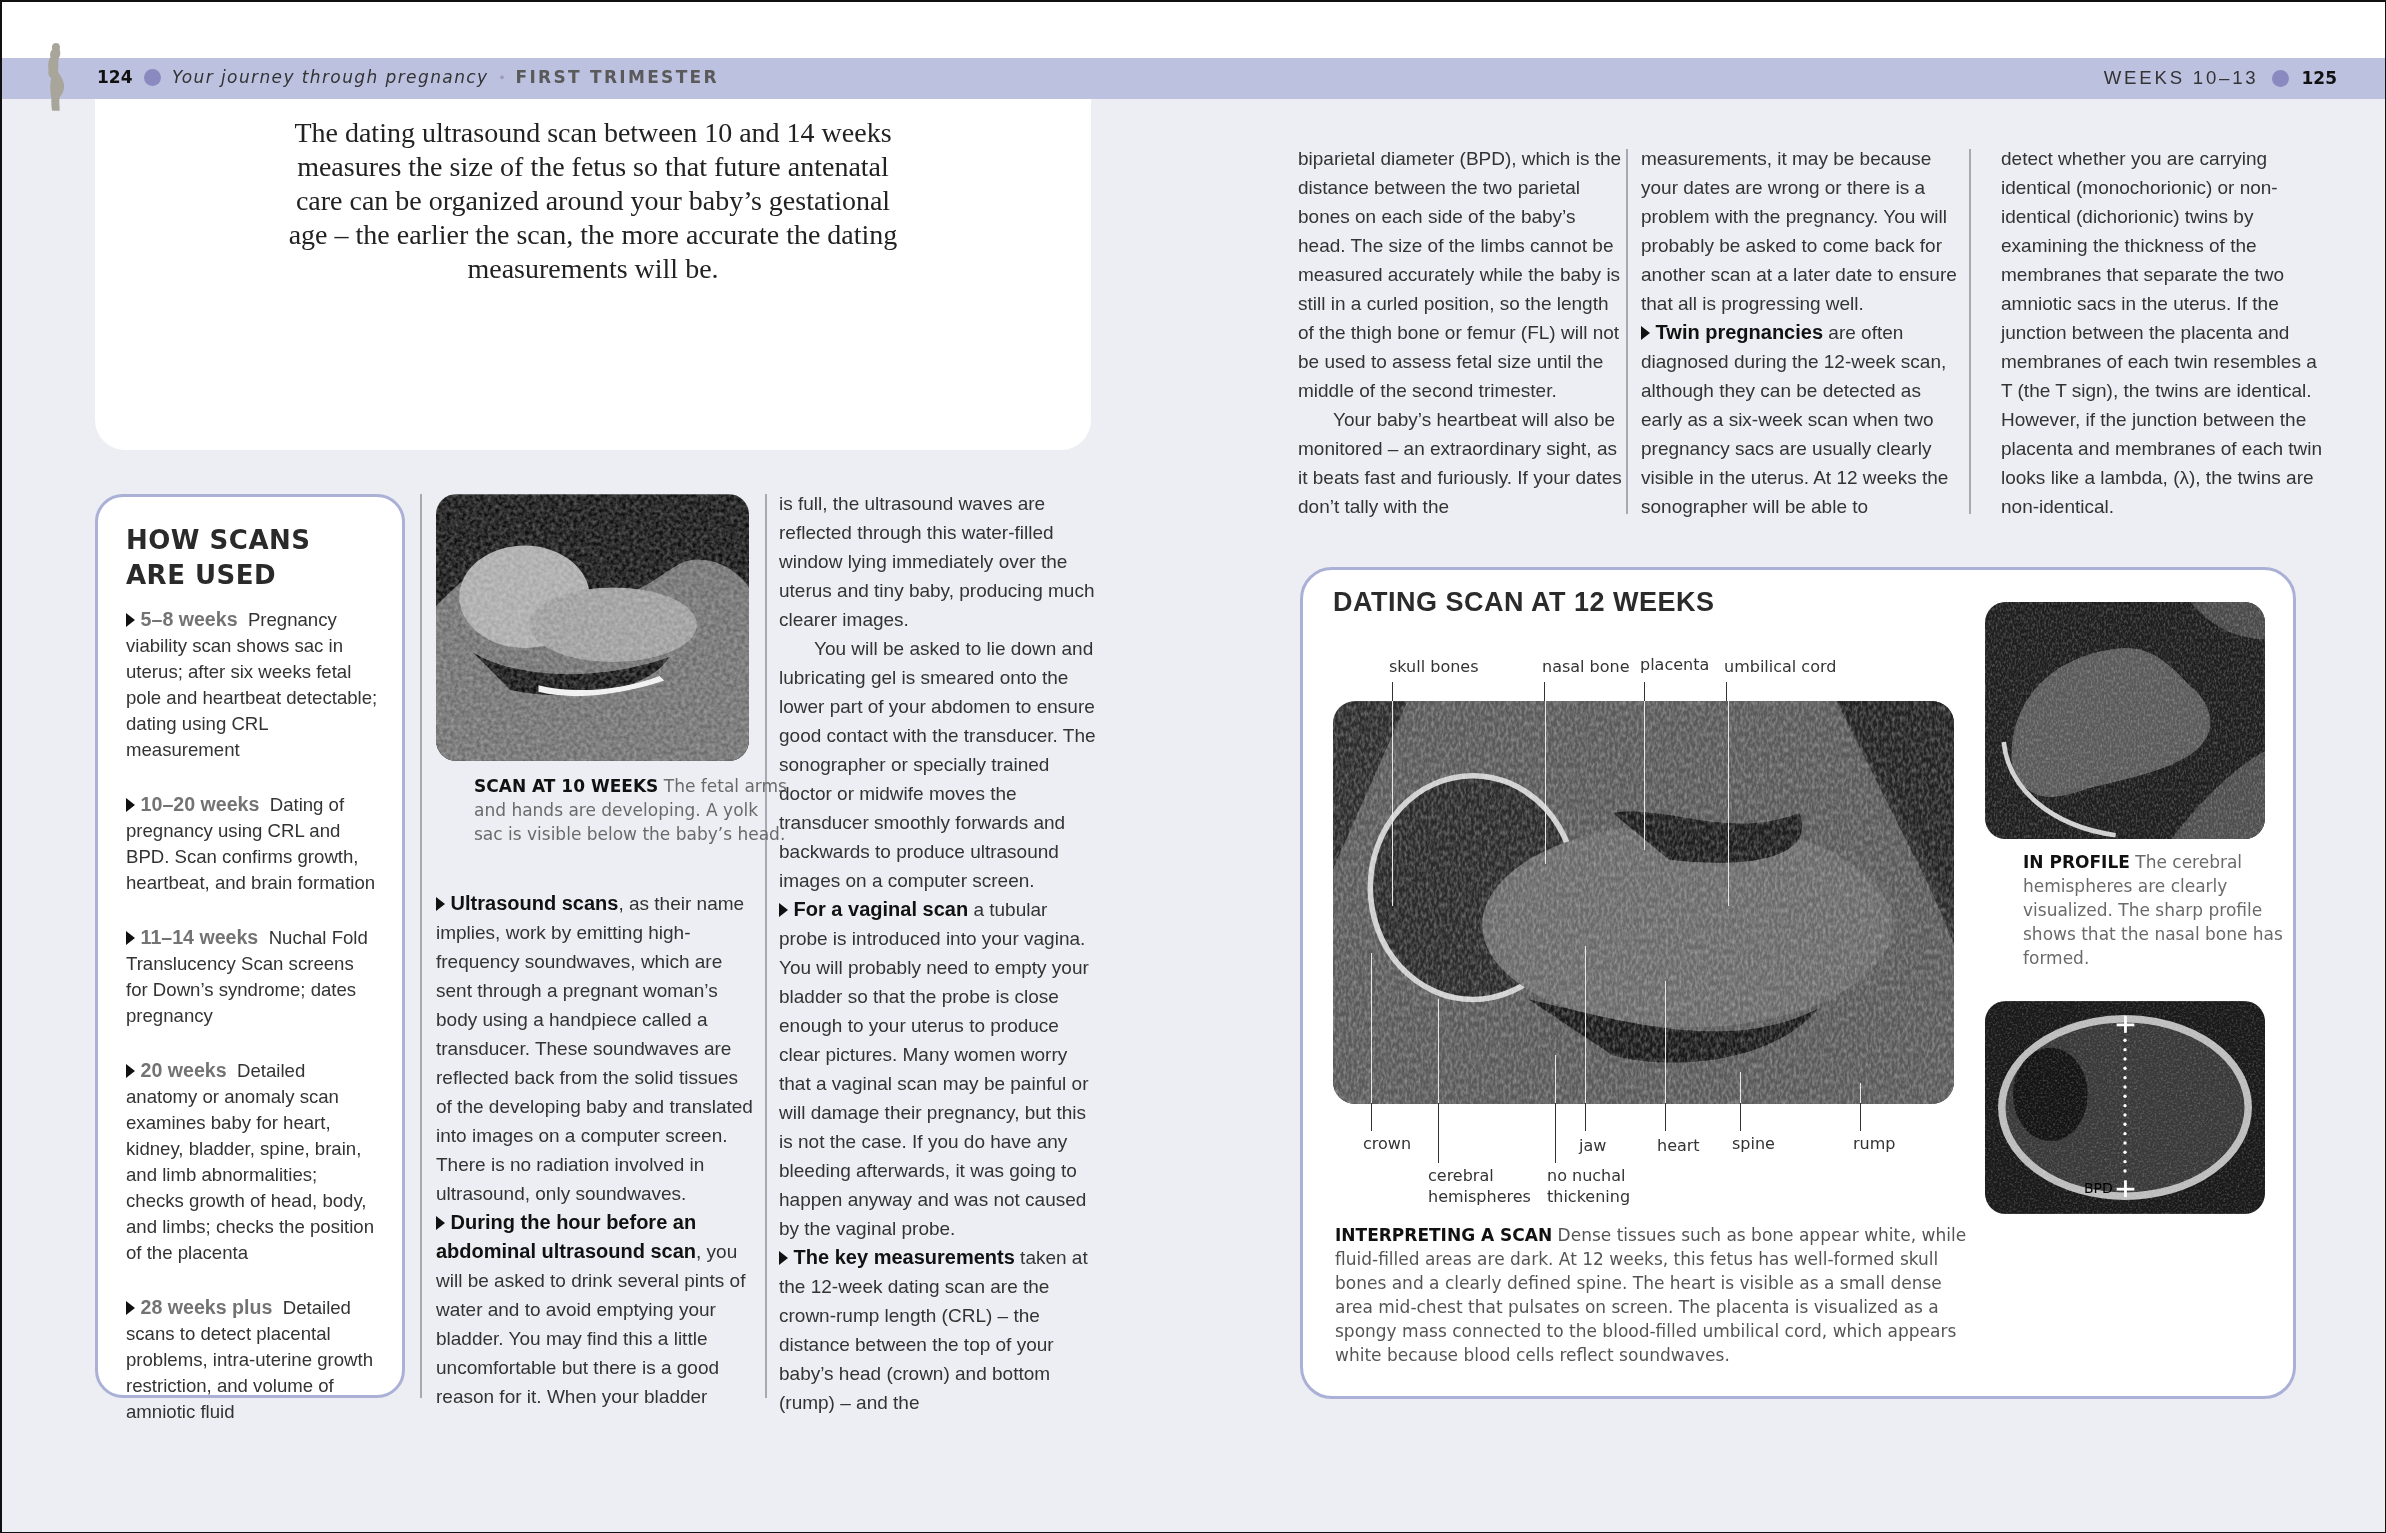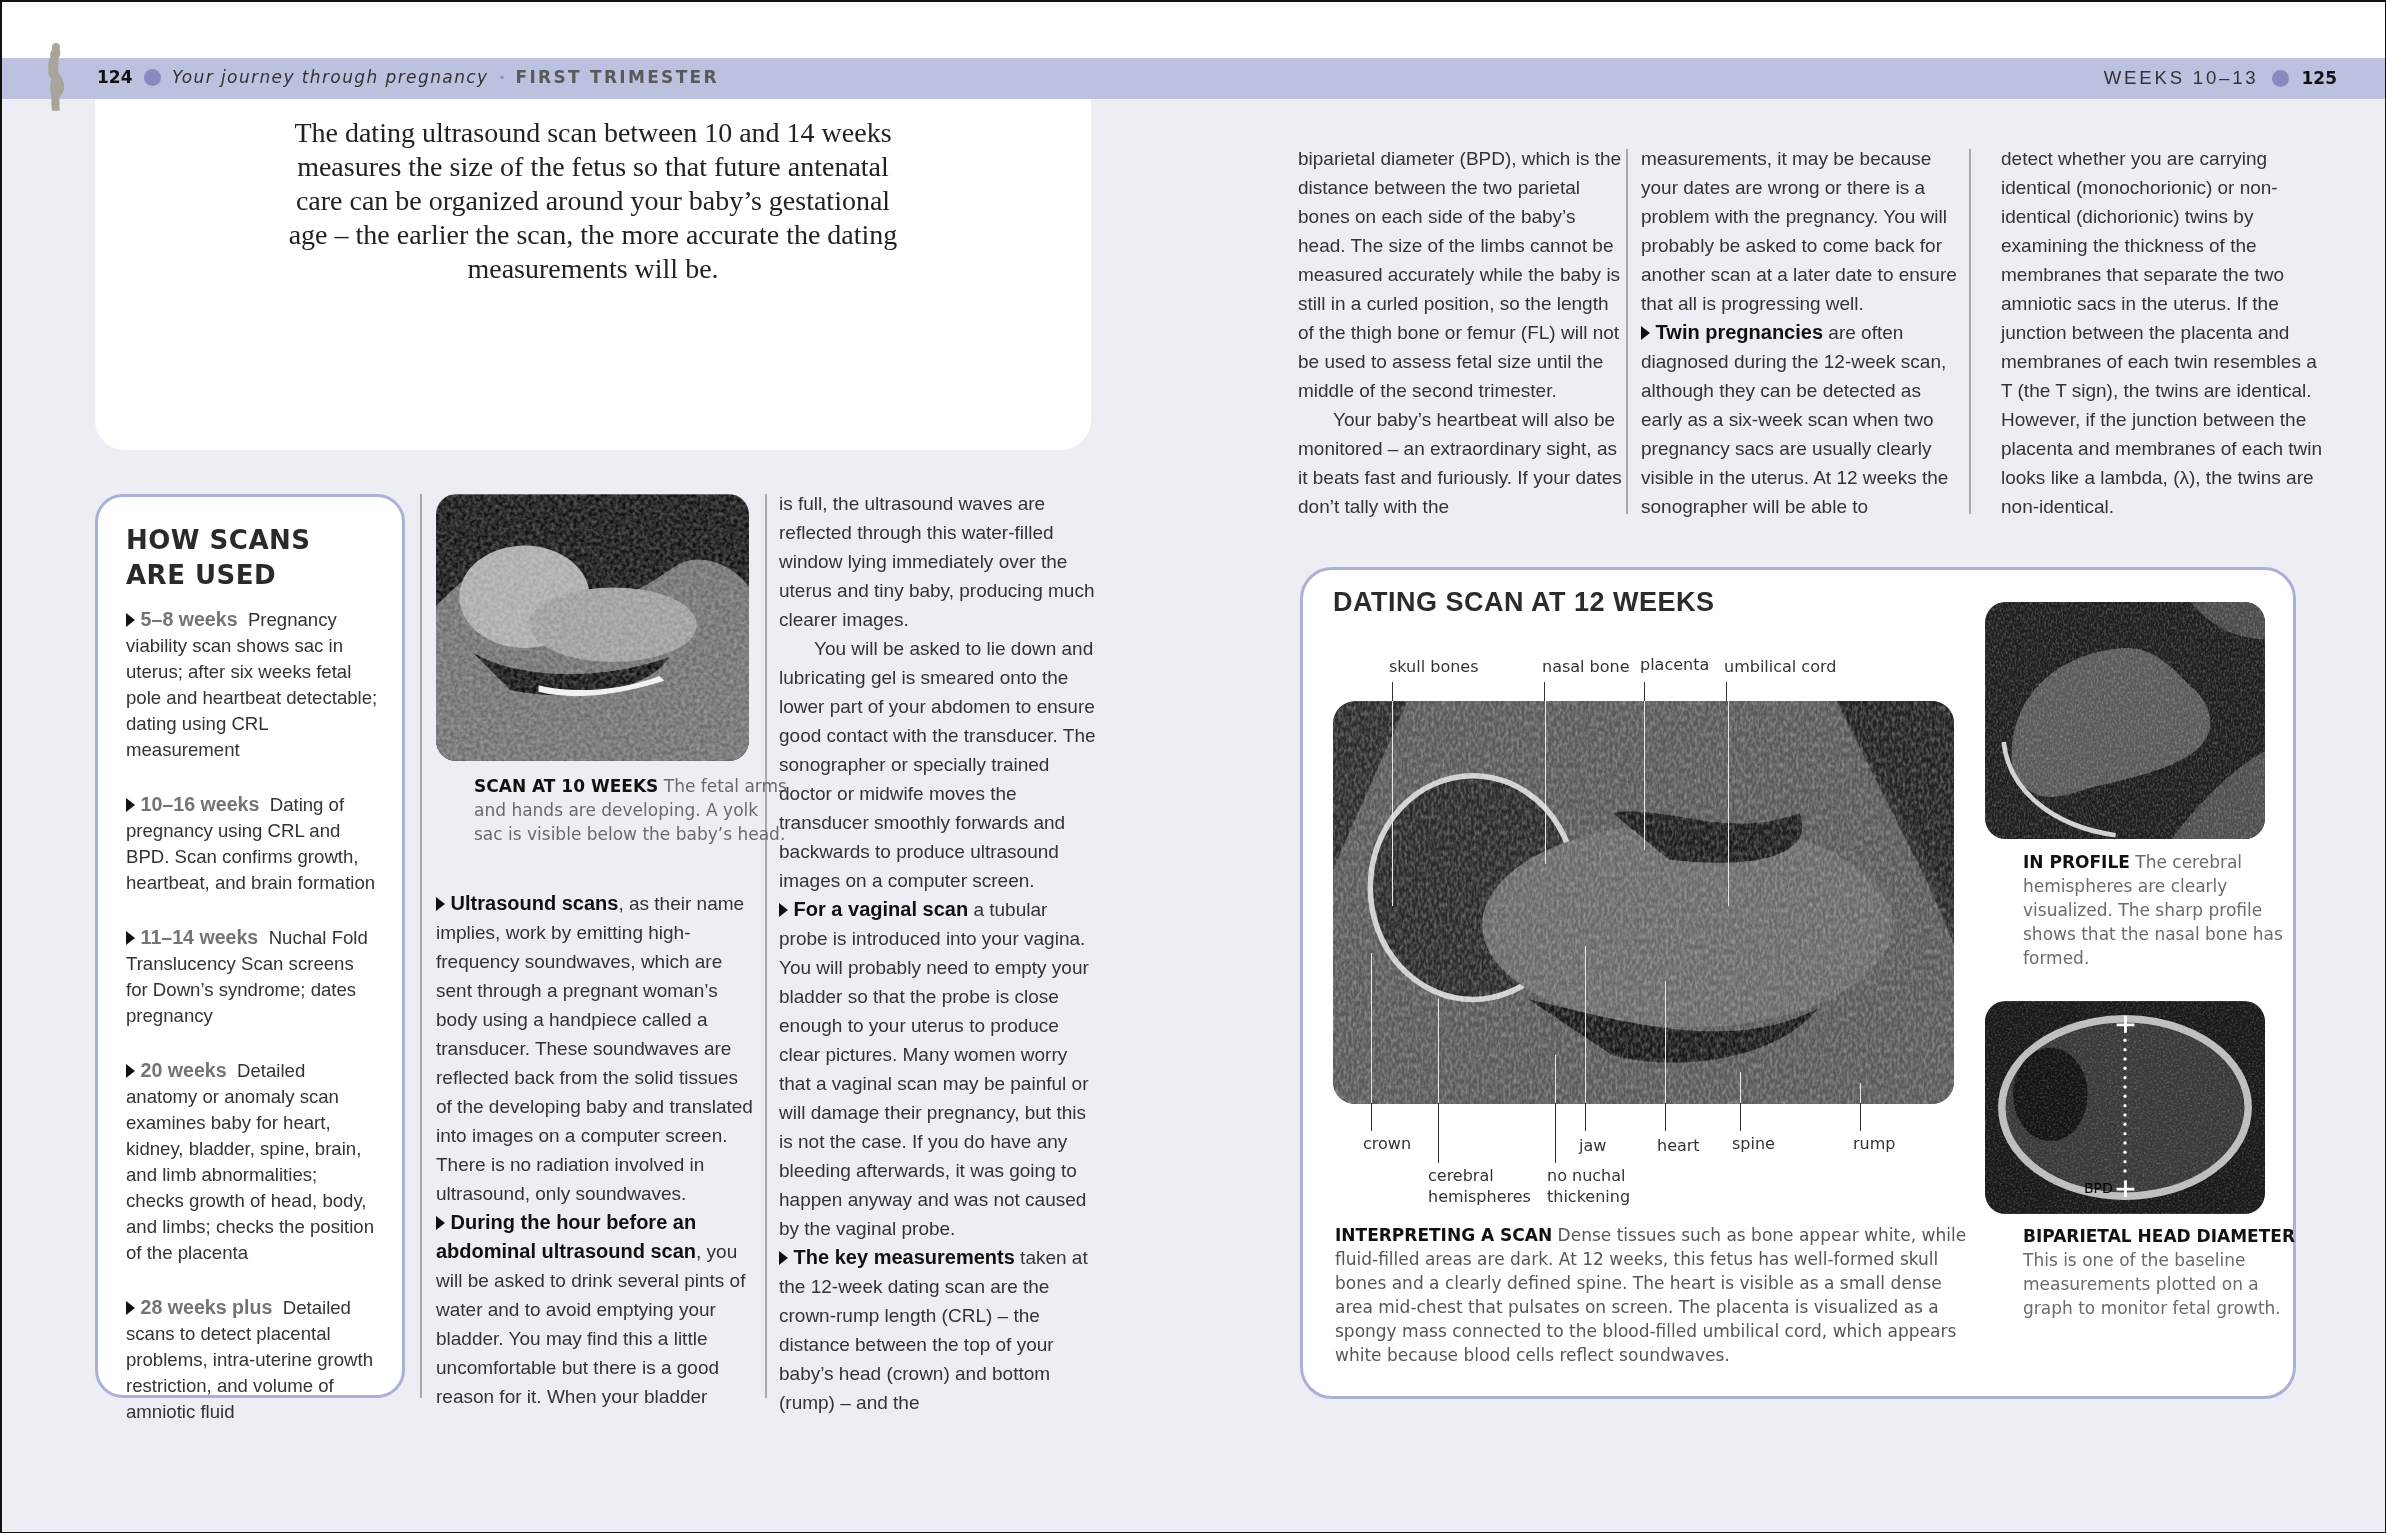--- a/index.html
+++ b/index.html
@@ -105,21 +105,21 @@
 <div class="title-card">
   <p>The dating ultrasound scan between 10 and 14 weeks measures the size of the fetus so that future antenatal care can be organized around your baby’s gestational age – the earlier the scan, the more accurate the dating measurements will be.</p>
 </div>
 
 <div class="box-scans">
   <h2>
     <span>HOW SCANS</span><br>
     <span>ARE USED</span>
   </h2>
   <div class="scan-item"><span class="tri"></span><b>5–8 weeks</b>&nbsp; <span>Pregnancy viability scan shows sac in uterus; after six weeks fetal pole and heartbeat detectable; dating using CRL measurement</span></div>
-  <div class="scan-item"><span class="tri"></span><b>10–16 weeks</b>&nbsp; <span>Dating of pregnancy using CRL and BPD. Scan confirms growth, heartbeat, and brain formation</span></div>
+  <div class="scan-item"><span class="tri"></span><b>10–20 weeks</b>&nbsp; <span>Dating of pregnancy using CRL and BPD. Scan confirms growth, heartbeat, and brain formation</span></div>
   <div class="scan-item"><span class="tri"></span><b>11–14 weeks</b>&nbsp; <span>Nuchal Fold Translucency Scan screens for Down’s syndrome; dates pregnancy</span></div>
   <div class="scan-item"><span class="tri"></span><b>20 weeks</b>&nbsp; <span>Detailed anatomy or anomaly scan examines baby for heart, kidney, bladder, spine, brain, and limb abnormalities; checks growth of head, body, and limbs; checks the position of the placenta</span></div>
   <div class="scan-item"><span class="tri"></span><b>28 weeks plus</b>&nbsp; <span>Detailed scans to detect placental problems, intra-uterine growth restriction, and volume of amniotic fluid</span></div>
 </div>
 
 <div class="colrule" style="left:418px; top:492px; height:904px;"></div>
 <div class="colrule" style="left:763px; top:492px; height:904px;"></div>
 
 <div class="scan10">
   <svg width="313" height="267" viewBox="0 0 336 286">
@@ -282,17 +282,14 @@
           <circle cx="150" cy="132" r="1.8"></circle>
           <circle cx="150" cy="142" r="1.8"></circle>
           <circle cx="150" cy="152" r="1.8"></circle>
           <circle cx="150" cy="162" r="1.8"></circle>
           <circle cx="150" cy="172" r="1.8"></circle>
           <circle cx="150" cy="182" r="1.8"></circle>
       </g>
     </svg>
     <div style="position:absolute; left:99px; top:179px; font-size:14px; color:#000000; font-family:'DejaVu Sans',sans-serif;">BPD</div>
   </div>
-  <div class="cap" style="left:682px; top:654px; width:280px;">
-    <b>BIPARIETAL HEAD DIAMETER</b><span> This is one of the baseline measurements plotted on a graph to monitor fetal growth.</span>
-  </div>
 </div>
 
 
 </body></html>

